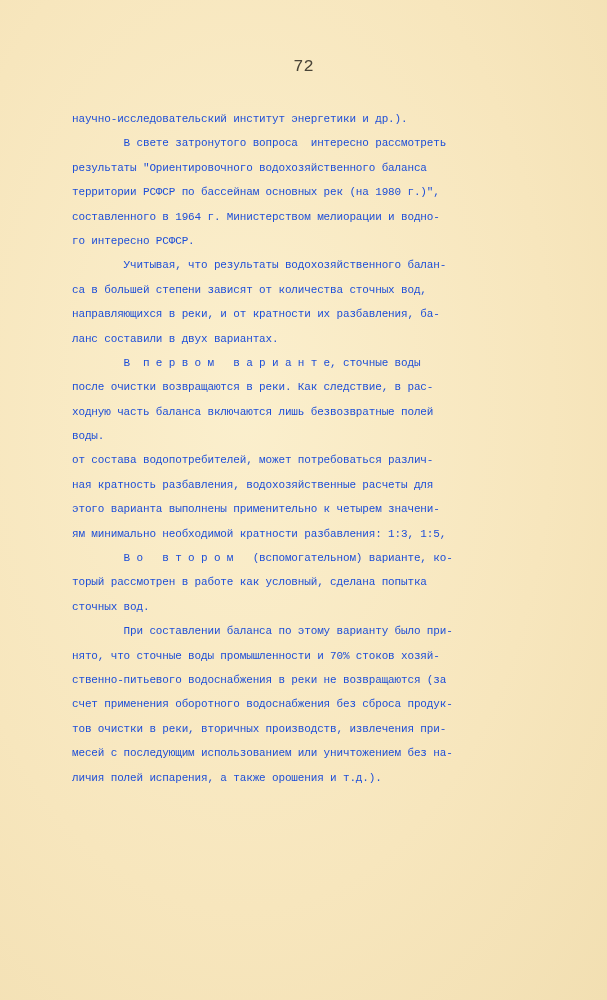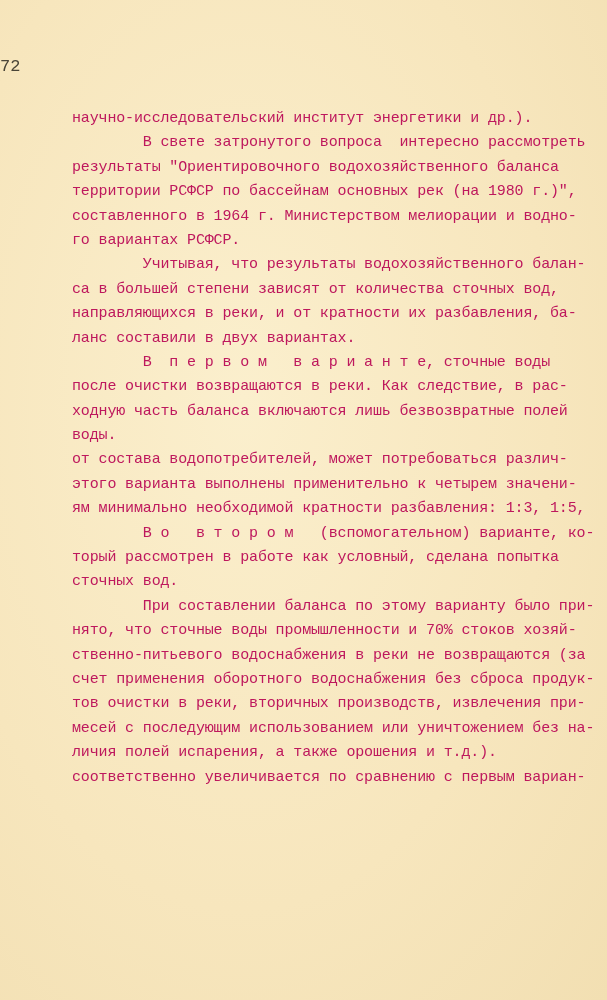--- a/index.html
+++ b/index.html
@@ -4,59 +4,59 @@
 <style>
   html, body { margin: 0; padding: 0; }
   body {
     width: 607px; height: 1000px; overflow: hidden;
     background: #f8e9c2;
     background-image: radial-gradient(ellipse at 40% 40%, #fbefcd 0%, #f7e6bd 60%, #f2dfb2 100%);
     position: relative;
   }
   .page-number {
     position: absolute; top: 57px; left: 0; width: 607px;
-    text-align: left;
+    text-align: center;
     font-family: "Liberation Mono", "DejaVu Sans Mono", monospace;
     font-size: 17px; color: #4a4538;
   }
   .body-text {
     position: absolute; top: 107px; left: 72px; width: 520px;
     font-family: "Liberation Mono", "DejaVu Sans Mono", monospace;
-    font-size: 15px; line-height: 24.4px; color: #be185d;
+    font-size: 11px; line-height: 24.4px; color: #1d4ed8;
     letter-spacing: -0.15px;
   }
   .line { white-space: pre; height: 24.4px; }
 </style>
 </head>
 <body>
 
 <div class="page-number">72</div>
 
 <div class="body-text">
   <div class="line">научно-исследовательский институт энергетики и др.).</div>
   <div class="line">        В свете затронутого вопроса  интересно рассмотреть</div>
   <div class="line">результаты "Ориентировочного водохозяйственного баланса</div>
   <div class="line">территории РСФСР по бассейнам основных рек (на 1980 г.)",</div>
   <div class="line">составленного в 1964 г. Министерством мелиорации и водно-</div>
-  <div class="line">го вариантах РСФСР.</div>
+  <div class="line">го интересно РСФСР.</div>
   <div class="line">        Учитывая, что результаты водохозяйственного балан-</div>
   <div class="line">са в большей степени зависят от количества сточных вод,</div>
   <div class="line">направляющихся в реки, и от кратности их разбавления, ба-</div>
   <div class="line">ланс составили в двух вариантах.</div>
   <div class="line">        В  п е р в о м   в а р и а н т е, сточные воды</div>
   <div class="line">после очистки возвращаются в реки. Как следствие, в рас-</div>
   <div class="line">ходную часть баланса включаются лишь безвозвратные полей</div>
   <div class="line">воды.</div>
   <div class="line">от состава водопотребителей, может потребоваться различ-</div>
+  <div class="line">ная кратность разбавления, водохозяйственные расчеты для</div>
   <div class="line">этого варианта выполнены применительно к четырем значени-</div>
   <div class="line">ям минимально необходимой кратности разбавления: 1:3, 1:5,</div>
   <div class="line">        В о   в т о р о м   (вспомогательном) варианте, ко-</div>
   <div class="line">торый рассмотрен в работе как условный, сделана попытка</div>
   <div class="line">сточных вод.</div>
   <div class="line">        При составлении баланса по этому варианту было при-</div>
   <div class="line">нято, что сточные воды промышленности и 70% стоков хозяй-</div>
   <div class="line">ственно-питьевого водоснабжения в реки не возвращаются (за</div>
   <div class="line">счет применения оборотного водоснабжения без сброса продук-</div>
   <div class="line">тов очистки в реки, вторичных производств, извлечения при-</div>
   <div class="line">месей с последующим использованием или уничтожением без на-</div>
   <div class="line">личия полей испарения, а также орошения и т.д.).</div>
-  <div class="line">соответственно увеличивается по сравнению с первым вариан-</div>
 </div>
 
 </body></html>

